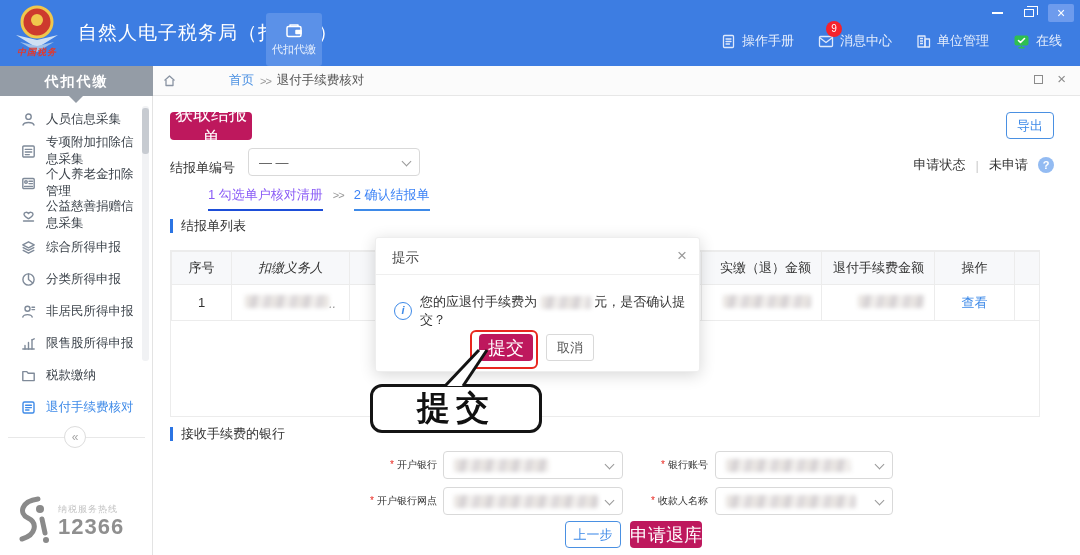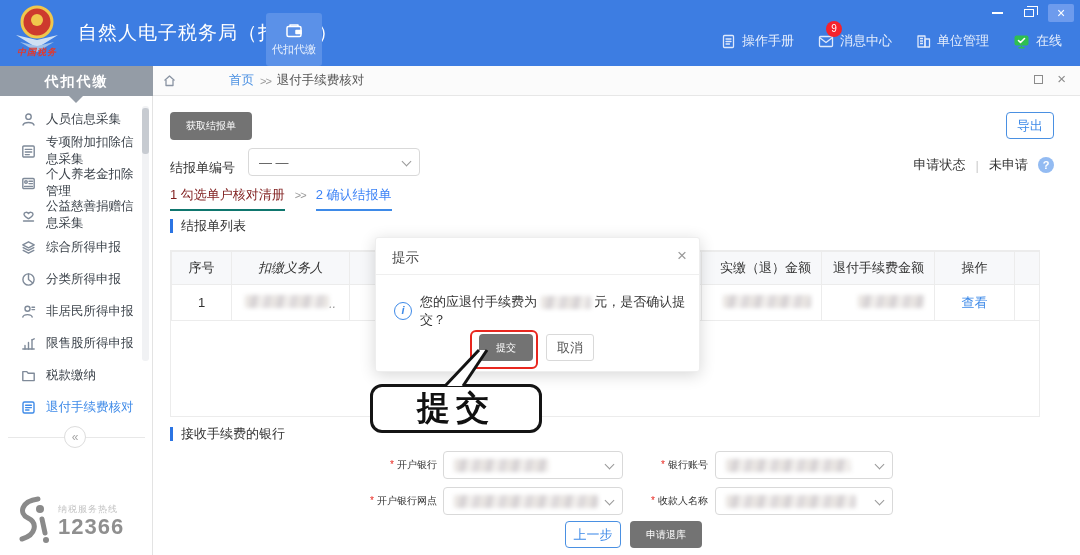--- a/index.html
+++ b/index.html
@@ -58,21 +58,21 @@
   .content { position:absolute; left:153px; top:66px; width:927px; height:489px; background:#fff; }
   .crumb-bar { position:absolute; left:0; top:0; width:927px; height:30px; background:#fbfbfb;
     border-bottom:1px solid #e7e7e7; display:flex; align-items:center; padding-left:10px; gap:6px; }
   .crumb-home { color:#4a90e2; font-size:12.5px;margin-left:47px; }
   .crumb-sep { color:#999; font-size:11px; letter-spacing:-1px; }
   .crumb-cur { color:#555; font-size:12.5px; }
   .panel-icons { position:absolute; right:14px; top:8px; display:flex; gap:14px; align-items:center; }
   .mini-square { width:9px; height:9px; border:1.5px solid #8b8b8b; }
   .mini-close { color:#8b8b8b; font-size:15px; line-height:10px; }
 
-  .btn-primary { background:#737373; color:#fff; border:none; border-radius:4px; font-size:10px;
+  .btn-primary { background:#be185d; color:#fff; border:none; border-radius:4px; font-size:18px;
     display:flex; align-items:center; justify-content:center; cursor:pointer;
     font-family:"Liberation Sans","DejaVu Sans",sans-serif; }
   .btn-outline { background:#fff; color:#3e8ae8; border:1px solid #4a90e2; border-radius:4px; font-size:13px;
     display:flex; align-items:center; justify-content:center; cursor:pointer;
     font-family:"Liberation Sans","DejaVu Sans",sans-serif; }
   .btn-plain { background:#fff; color:#555; border:1px solid #d9d9d9; border-radius:3px; font-size:13px;
     display:flex; align-items:center; justify-content:center; cursor:pointer;
     font-family:"Liberation Sans","DejaVu Sans",sans-serif; }
 
   .select { position:absolute; border:1px solid #d9d9d9; border-radius:4px; background:#fff; height:28px;
@@ -80,21 +80,21 @@
   .chev { position:absolute; right:9px; top:9px; width:7px; height:7px;
     border-right:1.4px solid #999; border-bottom:1.4px solid #999; transform:rotate(45deg); }
 
   .redact { display:inline-block; height:13px; border-radius:2px; filter:blur(2px);
     background:repeating-linear-gradient(100deg,#e9e5e2 0 7px,#d6d2d4 7px 13px,#f0edeb 13px 20px,#dcd8da 20px 26px); }
 
   .status-q { width:16px; height:16px; border-radius:50%; background:#93bbf2; color:#fff; font-size:11px;
     text-align:center; line-height:16px; font-weight:bold; }
 
   .step { font-size:13px; padding-bottom:5px; }
-  .step1 { color:#7f1d1d; border-bottom:2px solid #0f766e; }
+  .step1 { color:#8b5cf6; border-bottom:2px solid #1d4ed8;margin-left:38px; }
   .step2 { color:#3b82f6; border-bottom:2px solid #3e8ae8; }
   .step-sep { color:#999; font-size:11px; letter-spacing:-1px; }
 
   .sec-title { display:flex; align-items:center; gap:8px; font-size:13px; color:#333; }
   .sec-bar { width:3px; height:14px; background:#2b74e3; }
 
   .tbl-wrap { position:absolute; left:17px; top:184px; width:870px; height:167px; border:1px solid #ececec; }
   table.grid { border-collapse:collapse; width:868px; table-layout:fixed; }
   .grid th { background:#f7f8fa; font-weight:normal; }
   .grid th, .grid td { border:1px solid #ececec; height:33px; padding:0 10px; font-size:13px; color:#333;

